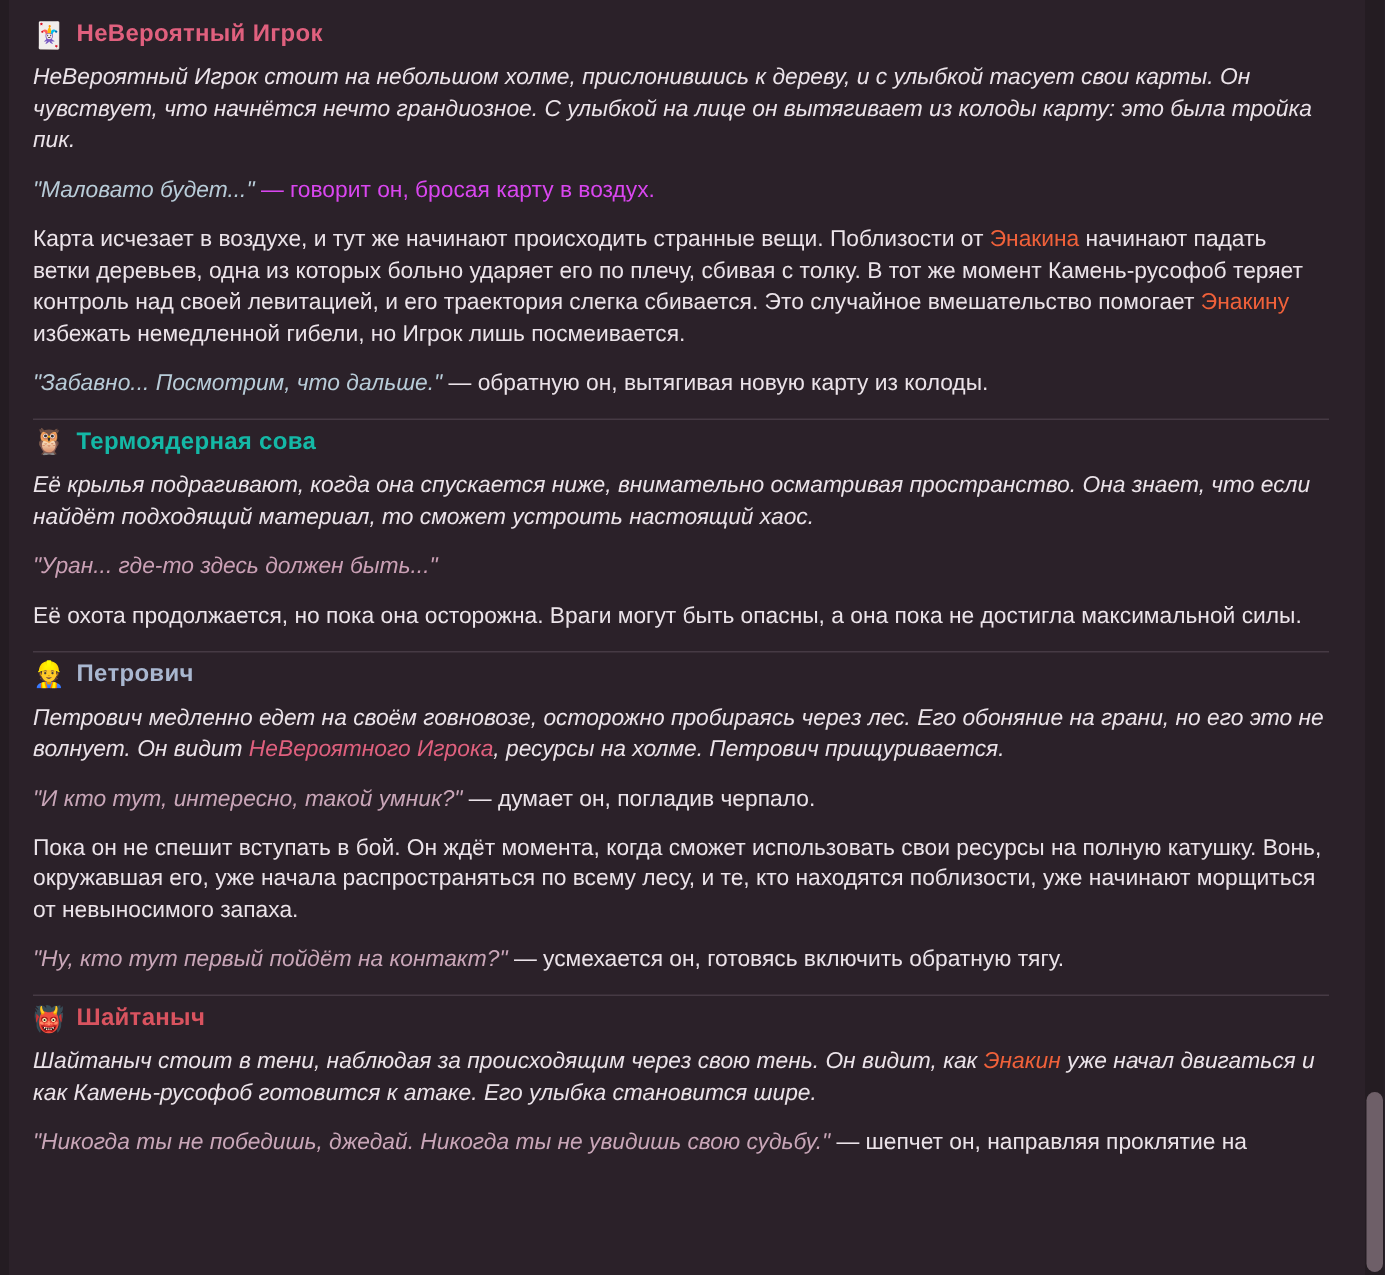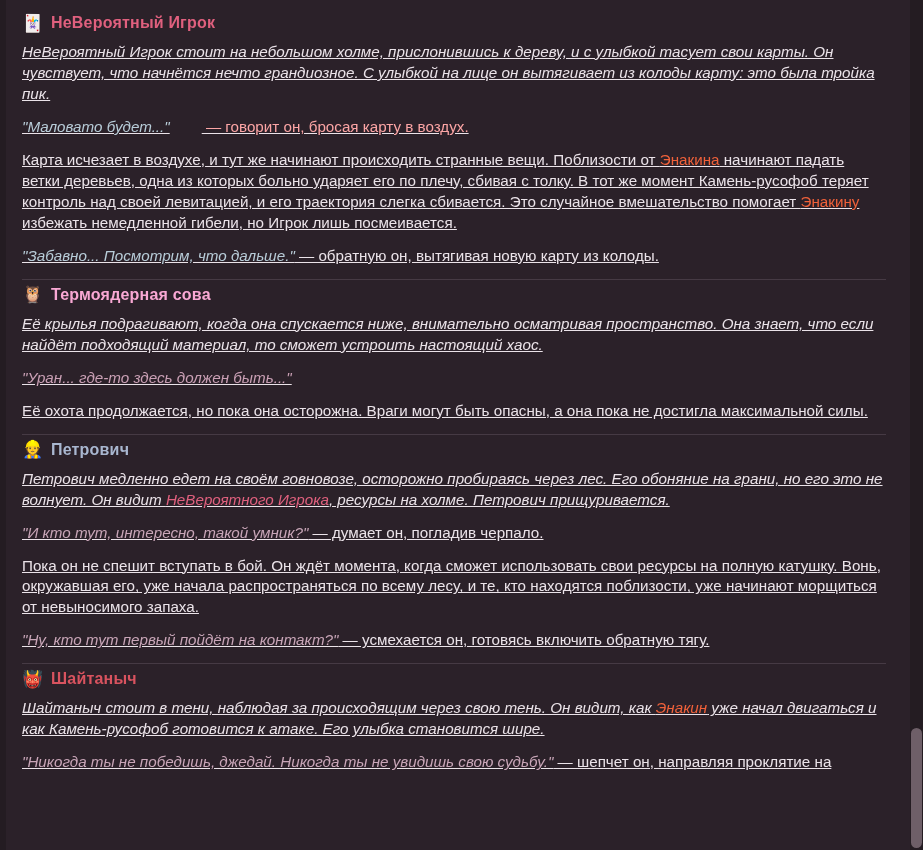--- a/index.html
+++ b/index.html
@@ -51,21 +51,20 @@
   .sec-divider {
     height: 1px;
     background: #463a44;
     margin: 12px 0 4px 0;
     border: 0;
   }
   p {
     margin: 0 0 12px 0;
     font-size: 15.2px;
     line-height: 1.38;
-    text-decoration: underline;
   }
   p.italic {
     font-style: italic;
   }
   p.plain {
     font-style: normal;
   }
   
   .scrollbar-track {
     position: absolute;
@@ -98,29 +97,29 @@
 
 <div class="page">
   <div class="leftbar"></div>
   <div class="content" id="content">
       <div class="section">
         <div class="sec-head">
           <span class="sec-emoji">🃏</span>
           <span class="sec-title" style="color: rgb(224, 96, 126);">НеВероятный Игрок</span>
         </div>
         <p class="italic"><span style="color: rgb(235, 227, 233);">НеВероятный Игрок стоит на небольшом холме, прислонившись к дереву, и с улыбкой тасует свои карты. Он чувствует, что начнётся нечто грандиозное. С улыбкой на лице он вытягивает из колоды карту: это была тройка пик.</span></p>
-        <p class="plain"><span style="color: rgb(184, 204, 216); font-style: italic;">"Маловато будет..."</span><span style="color: #fca5a5; margin-left: 32px;"> — говорит он, бросая карту в воздух.</span></p>
+        <p class="plain"><span style="color: rgb(184, 204, 216); font-style: italic;">"Маловато будет..."</span><span style="color: #d946ef;"> — говорит он, бросая карту в воздух.</span></p>
         <p class="plain"><span style="color: rgb(235, 227, 233);">Карта исчезает в воздухе, и тут же начинают происходить странные вещи. Поблизости от </span><span style="color: rgb(240, 97, 58);">Энакина</span><span style="color: rgb(235, 227, 233);"> начинают падать ветки деревьев, одна из которых больно ударяет его по плечу, сбивая с толку. В тот же момент Камень-русофоб теряет контроль над своей левитацией, и его траектория слегка сбивается. Это случайное вмешательство помогает </span><span style="color: rgb(240, 97, 58);">Энакину</span><span style="color: rgb(235, 227, 233);"> избежать немедленной гибели, но Игрок лишь посмеивается.</span></p>
         <p class="plain"><span style="color: rgb(184, 204, 216); font-style: italic;">"Забавно... Посмотрим, что дальше."</span><span style="color: rgb(235, 227, 233);"> — обратную он, вытягивая новую карту из колоды.</span></p>
         <div class="sec-divider"></div>
       </div>
       <div class="section">
         <div class="sec-head">
           <span class="sec-emoji">🦉</span>
-          <span class="sec-title" style="color: #f9a8d4; text-align: center;">Термоядерная сова</span>
+          <span class="sec-title" style="color: #14b8a6; text-align: center;">Термоядерная сова</span>
         </div>
         <p class="italic"><span style="color: rgb(235, 227, 233);">Её крылья подрагивают, когда она спускается ниже, внимательно осматривая пространство. Она знает, что если найдёт подходящий материал, то сможет устроить настоящий хаос.</span></p>
         <p class="italic"><span style="color: rgb(202, 160, 181);">"Уран... где-то здесь должен быть..."</span></p>
         <p class="plain"><span style="color: rgb(235, 227, 233);">Её охота продолжается, но пока она осторожна. Враги могут быть опасны, а она пока не достигла максимальной силы.</span></p>
         <div class="sec-divider"></div>
       </div>
       <div class="section">
         <div class="sec-head">
           <span class="sec-emoji">👷</span>
           <span class="sec-title" style="color: rgb(169, 183, 208);">Петрович</span>

